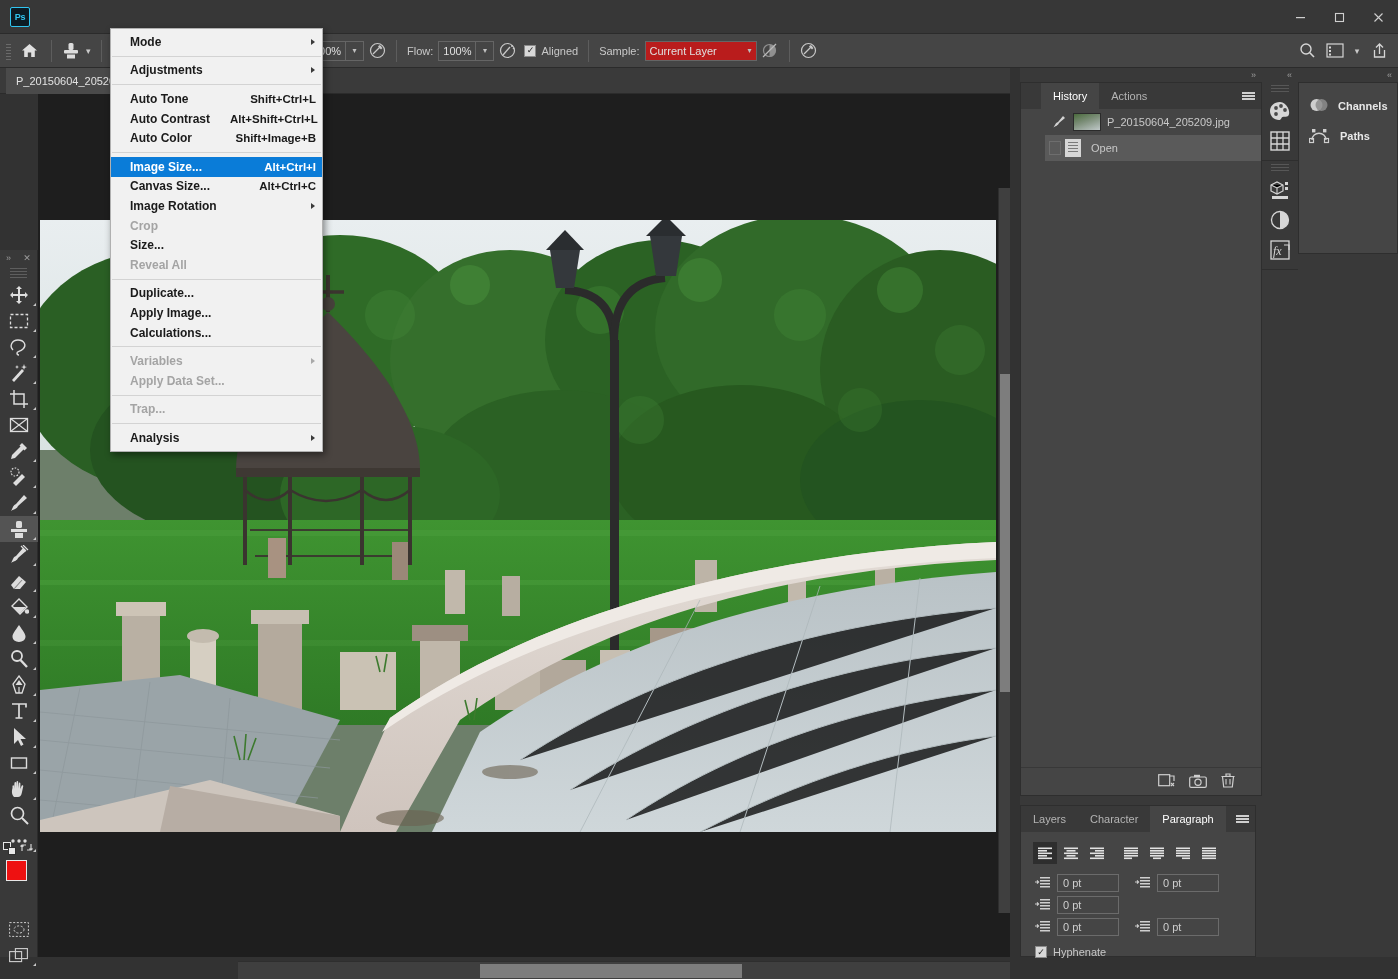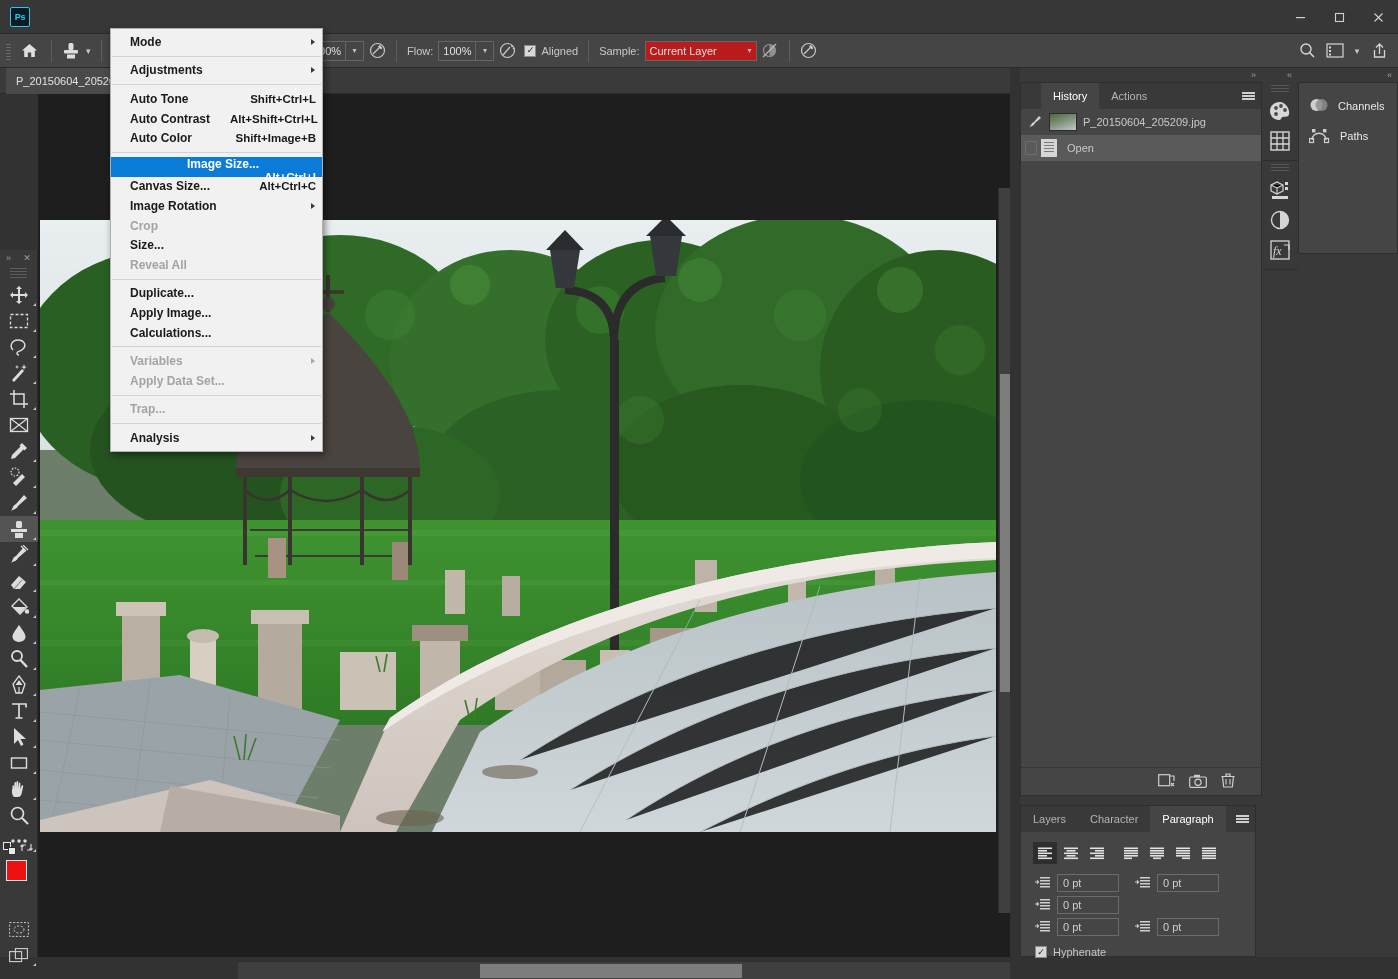--- a/index.html
+++ b/index.html
@@ -138,42 +138,42 @@
   .panel { background:#454545; border:1px solid #2e2e2e; }
   .tabrow { height:26px; background:#393939; display:flex; align-items:stretch; position:relative; }
   .ptab { padding:0 12px; display:flex; align-items:center; font-size:11px; color:#b4b4b4; }
   .ptab.active { background:#454545; color:#ffffff; }
   .pmenu { position:absolute; right:0; top:0; width:26px; height:26px;
            display:flex; align-items:center; justify-content:center; }
   .hamb { width:13px; height:9px;
     background-image: repeating-linear-gradient(to bottom, #cfcfcf 0 1.5px, transparent 1.5px 3px); }
 
   
-  .hist-row { height:26px; display:flex; align-items:center; padding:0 4px; font-size:11px; }
+  .hist-row { height:26px; display:flex; align-items:center; padding:0 4px; font-size:11px;margin-left:24px; }
   .hist-row.sel { background:#5a5a5a; }
   .hist-thumb { width:28px; height:18px; margin:0 6px 0 4px;
                 background:linear-gradient(160deg,#4a6b3c 0%,#7d8f7a 45%,#bfc8c8 100%);
                 border:1px solid #2b2b2b; }
   .hist-chk { width:12px; height:14px; border:1px solid #6e6e6e; margin-right:4px; }
   .hist-doc { width:16px; height:18px; background:#d6d6d6; margin-right:10px; position:relative; }
   .hist-doc:after { content:""; position:absolute; left:3px; top:3px; right:3px; bottom:3px;
     background-image: repeating-linear-gradient(to bottom,#7a7a7a 0 1px, transparent 1px 3px); }
 
   .hist-footer { height:28px; display:flex; align-items:center; justify-content:flex-end;
                  gap:14px; padding-right:26px; border-top:1px solid #383838; }
 
   
   .iconstrip { width:36px; background:#393939; }
   .is-group { border-bottom:1px solid #2e2e2e; padding-bottom:4px; }
   .is-grip { height:8px; margin:3px 9px;
     background-image: repeating-linear-gradient(to bottom,#575757 0 1px,transparent 1px 3px); }
   .is-btn { width:36px; height:30px; display:flex; align-items:center; justify-content:center; }
 
   .chpanel-item { height:30px; display:flex; align-items:center; gap:9px; padding-left:10px;
-                  font-size:11px; color:#e8e8e8; font-weight:normal; }
+                  font-size:11px; color:#e8e8e8; font-weight:bold; }
 
   
   .align-row { display:flex; align-items:center; padding:10px 0 8px 12px; gap:4px; }
   .align-btn { width:24px; height:22px; display:flex; align-items:center; justify-content:center; }
   .align-btn.sel { background:#2e2e2e; }
   .pg-row { display:flex; align-items:center; padding:2px 0 2px 12px; }
   .pg-ico { width:20px; height:18px; display:flex; align-items:center; justify-content:center; }
   .pg-field { width:62px; height:18px; border:1px solid #6b6b6b; background:#454545;
               color:#cfcfcf; font-size:11px; display:flex; align-items:center; padding-left:5px;
               margin-left:4px; }
@@ -181,21 +181,21 @@
 
   
   .dropdown {
     position:absolute; left:110px; top:28px; width:213px;
     background:#f1f1f1; border:1px solid #b0b0b0;
     box-shadow:2px 3px 7px rgba(0,0,0,0.45); z-index:50;
     padding:3px 0; font-size:12px; color:#1a1a1a;
   }
   .dd-item { height:19.6px; display:flex; align-items:center; padding:0 6px 0 19px;
              position:relative; white-space:nowrap;font-weight:bold; }
-  .dd-item.hl { background:#0a7cd8; color:#ffffff;flex-direction:column; }
+  .dd-item.hl { background:#0a7cd8; color:#ffffff; }
   .dd-item.dis { color:#a4a4a4; }
   .dd-accel { margin-left:auto; padding-left:20px; font-size:11.5px; }
   .dd-arrow { position:absolute; right:7px; top:50%; transform:translateY(-50%);
               width:0; height:0; border-top:3.5px solid transparent;
               border-bottom:3.5px solid transparent; border-left:4.5px solid #3a3a3a; }
   .dd-item.dis .dd-arrow { border-left-color:#a9a9a9; }
   .dd-sep { height:1px; background:#d3d3d3; margin:4px 1px; }
 </style>
 </head>
 <body>

